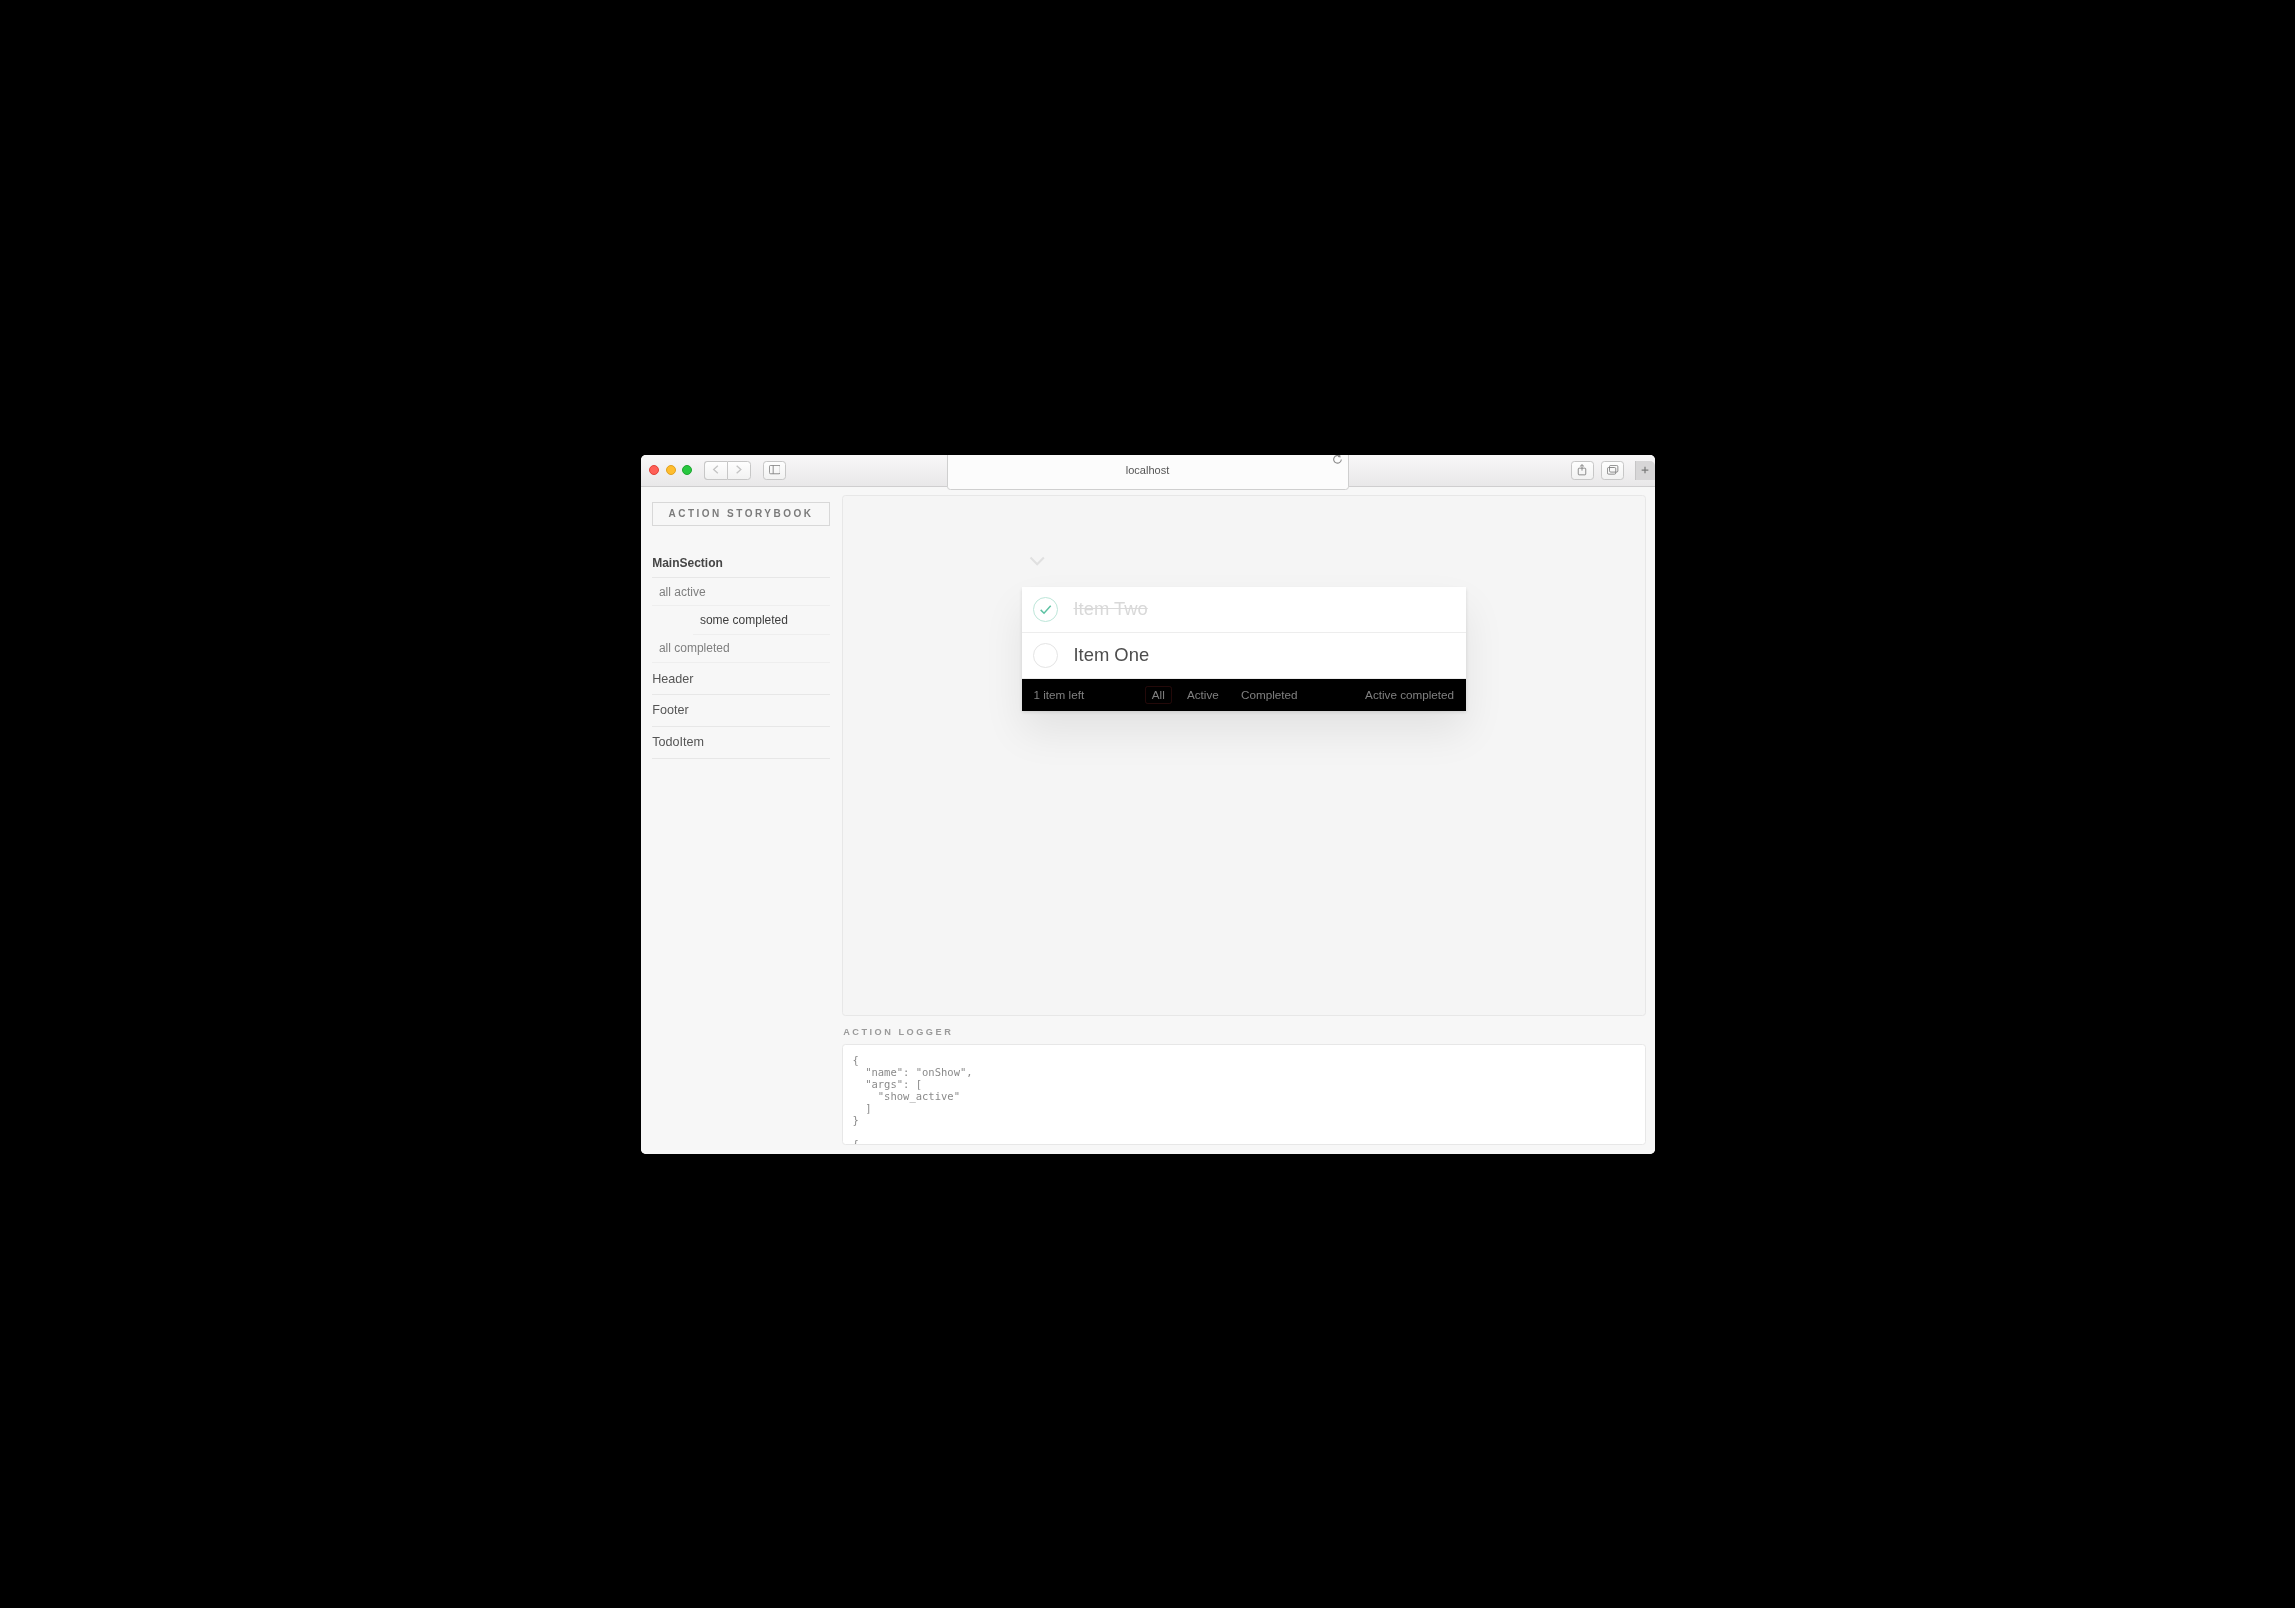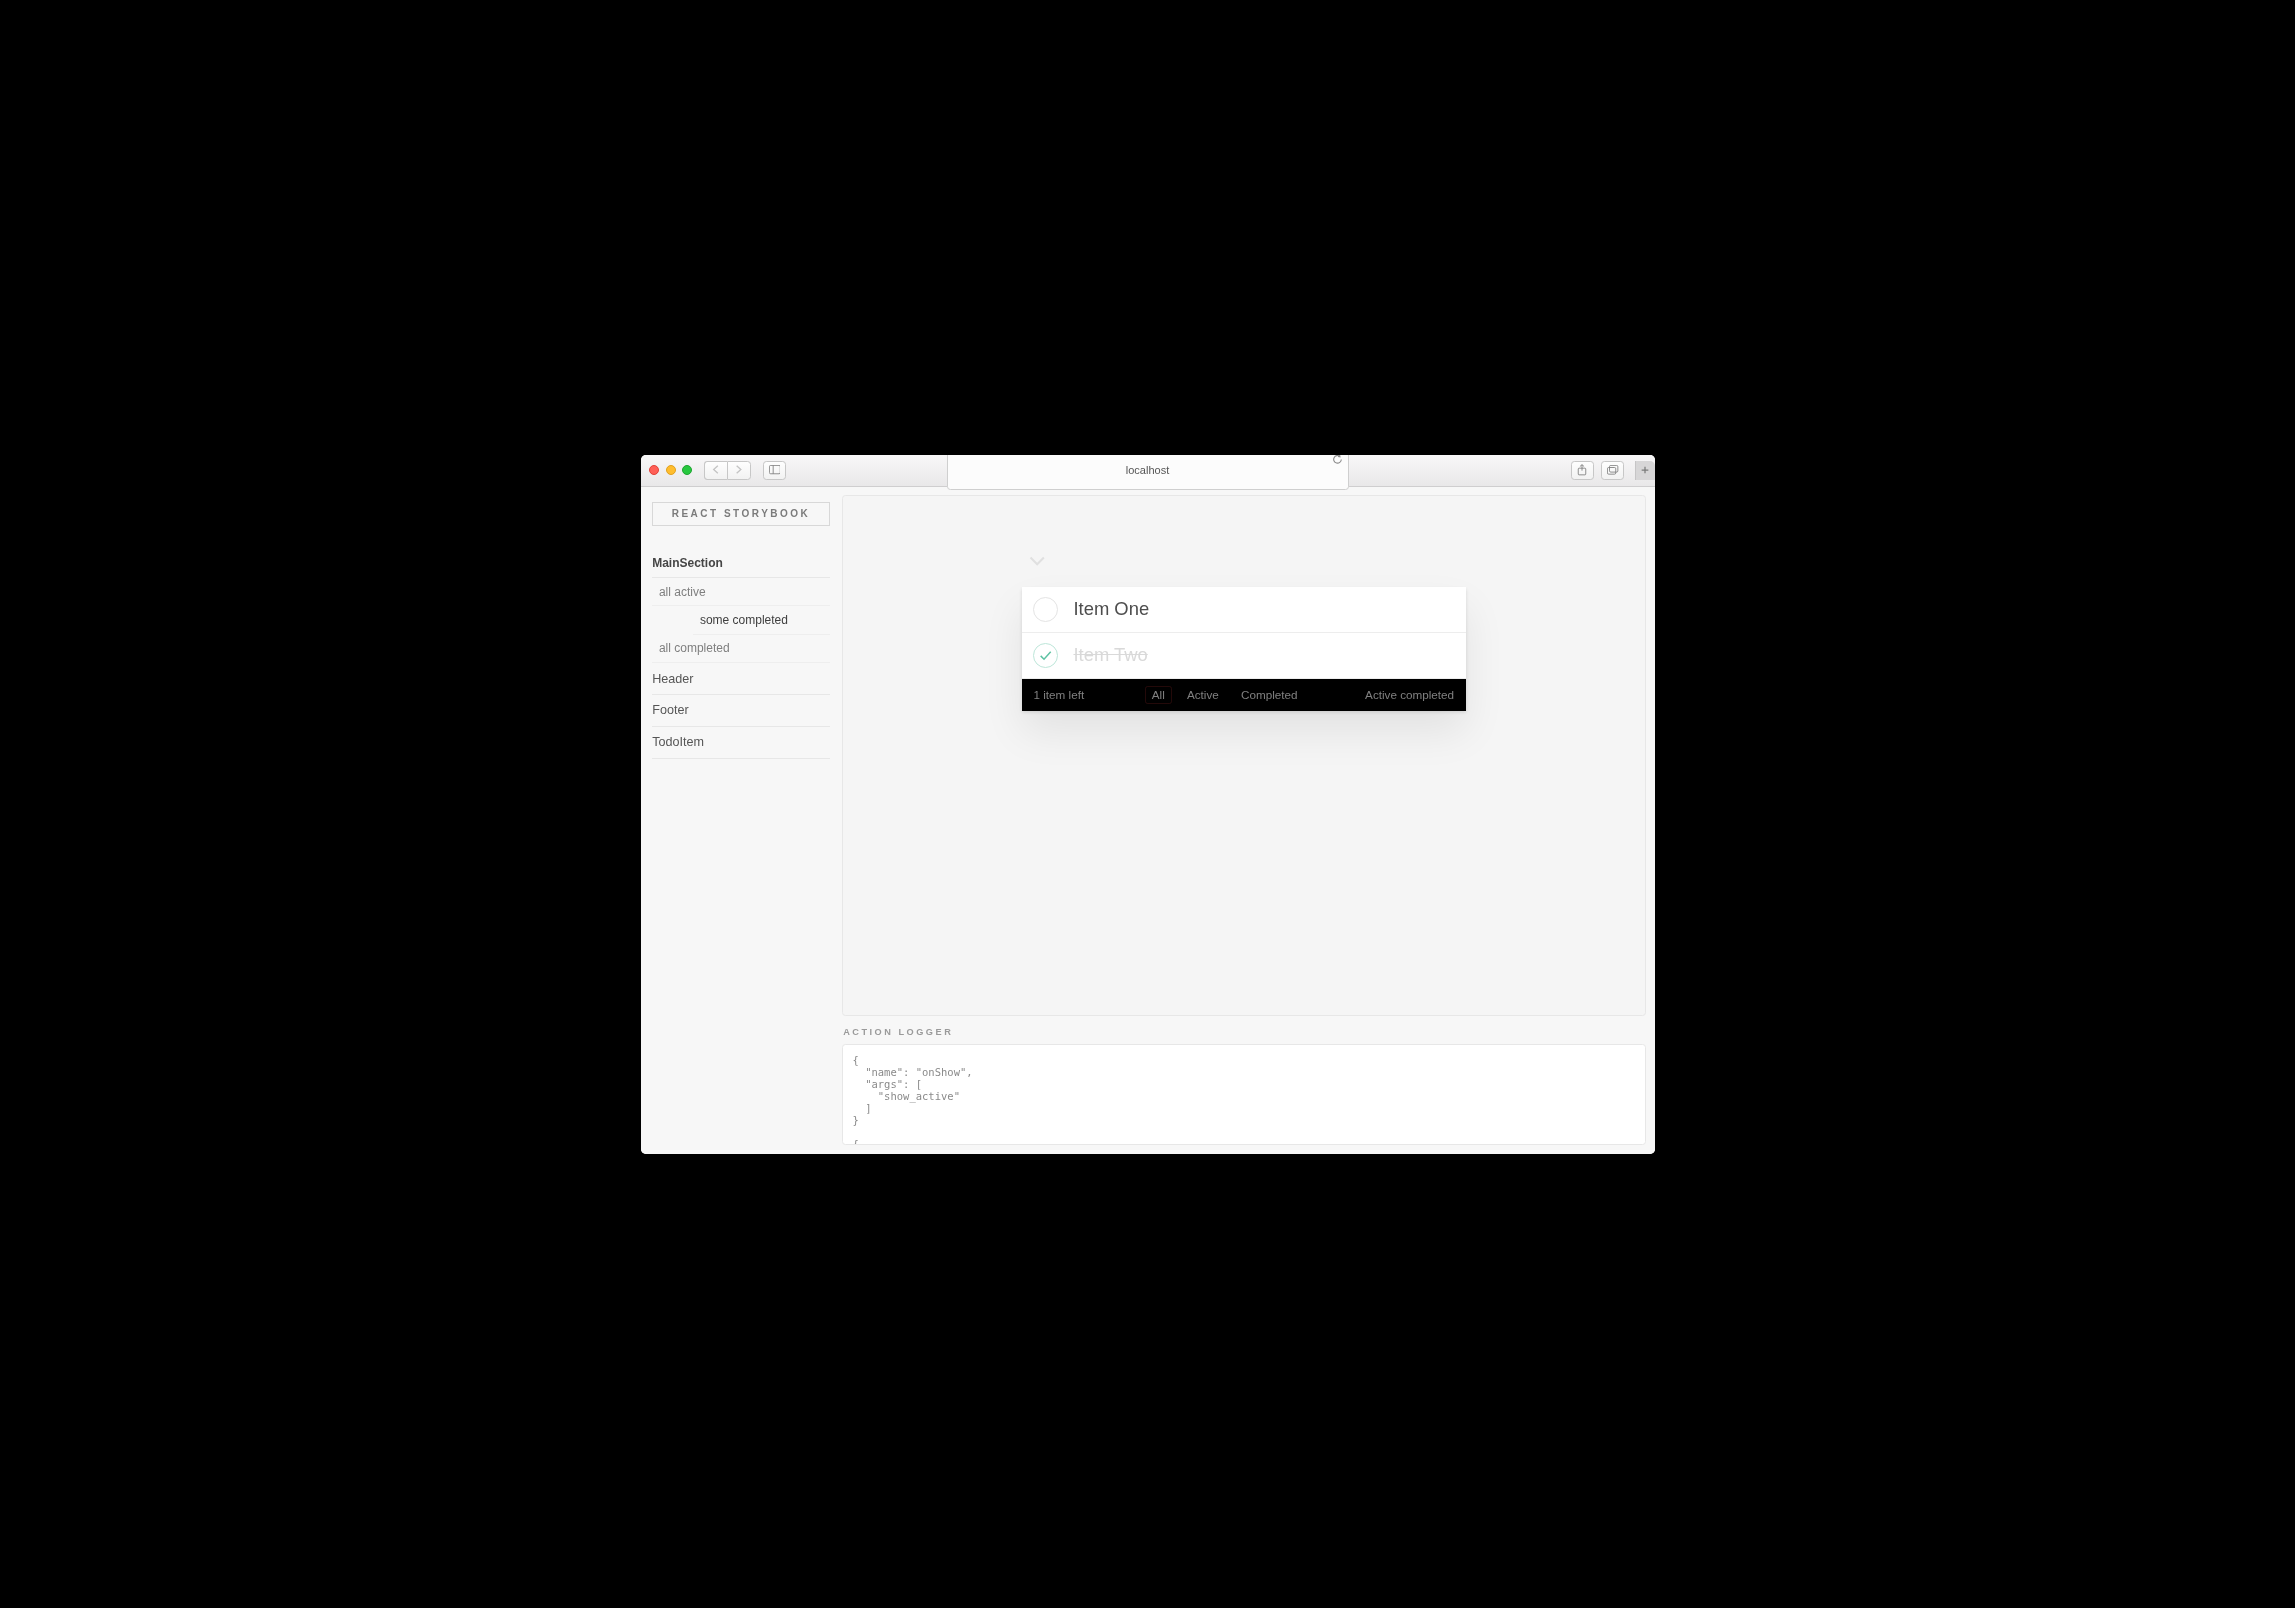--- a/index.html
+++ b/index.html
@@ -271,21 +271,21 @@
             <line x1="6" y1="2" x2="6" y2="10" stroke="currentColor" stroke-width="1.5"></line>
             <line x1="2" y1="6" x2="10" y2="6" stroke="currentColor" stroke-width="1.5"></line>
           </svg>
       </div>
     </div>
   </div>
 
   <div class="content">
 
     <div class="sidebar">
-      <div class="brand">REACT STORYBOOK</div>
+      <div class="brand">ACTION STORYBOOK</div>
 
       <div class="kind first">MainSection</div>
       <div class="story">all active</div>
       <div class="story selected">some completed</div>
       <div class="story">all completed</div>
 
       <div class="section">Header</div>
       <div class="section">Footer</div>
       <div class="section">TodoItem</div>
     </div>
@@ -293,30 +293,30 @@
     <div class="main">
       <div class="preview">
         <div class="todoapp">
           <div class="toggle-all">
             <svg width="18.4" height="11.7" viewBox="0 0 22 14">
                 <path d="M3 3 L11 11 L19 3" fill="none" stroke="currentColor" stroke-width="2.5"></path>
               </svg>
           </div>
           <div class="list">
             <div class="todo-item">
-              <div class="check"></div>
-              <div class="todo-label">Item One</div>
-            </div>
-            <div class="todo-item">
               <div class="check done">
                 <svg width="13.4" height="11.7" viewBox="0 0 16 14">
                     <path d="M2 7 L6 11 L14 2" fill="none" stroke="currentColor" stroke-width="1.8"></path>
                   </svg>
               </div>
               <div class="todo-label done">Item Two</div>
+            </div>
+            <div class="todo-item">
+              <div class="check"></div>
+              <div class="todo-label">Item One</div>
             </div>
             <div class="footer">
               <span>1 item left</span>
               <div class="filters">
                 <span class="filter selected">All</span>
                 <span class="filter">Active</span>
                 <span class="filter">Completed</span>
               </div>
               <span class="clear">Active completed</span>
             </div>

